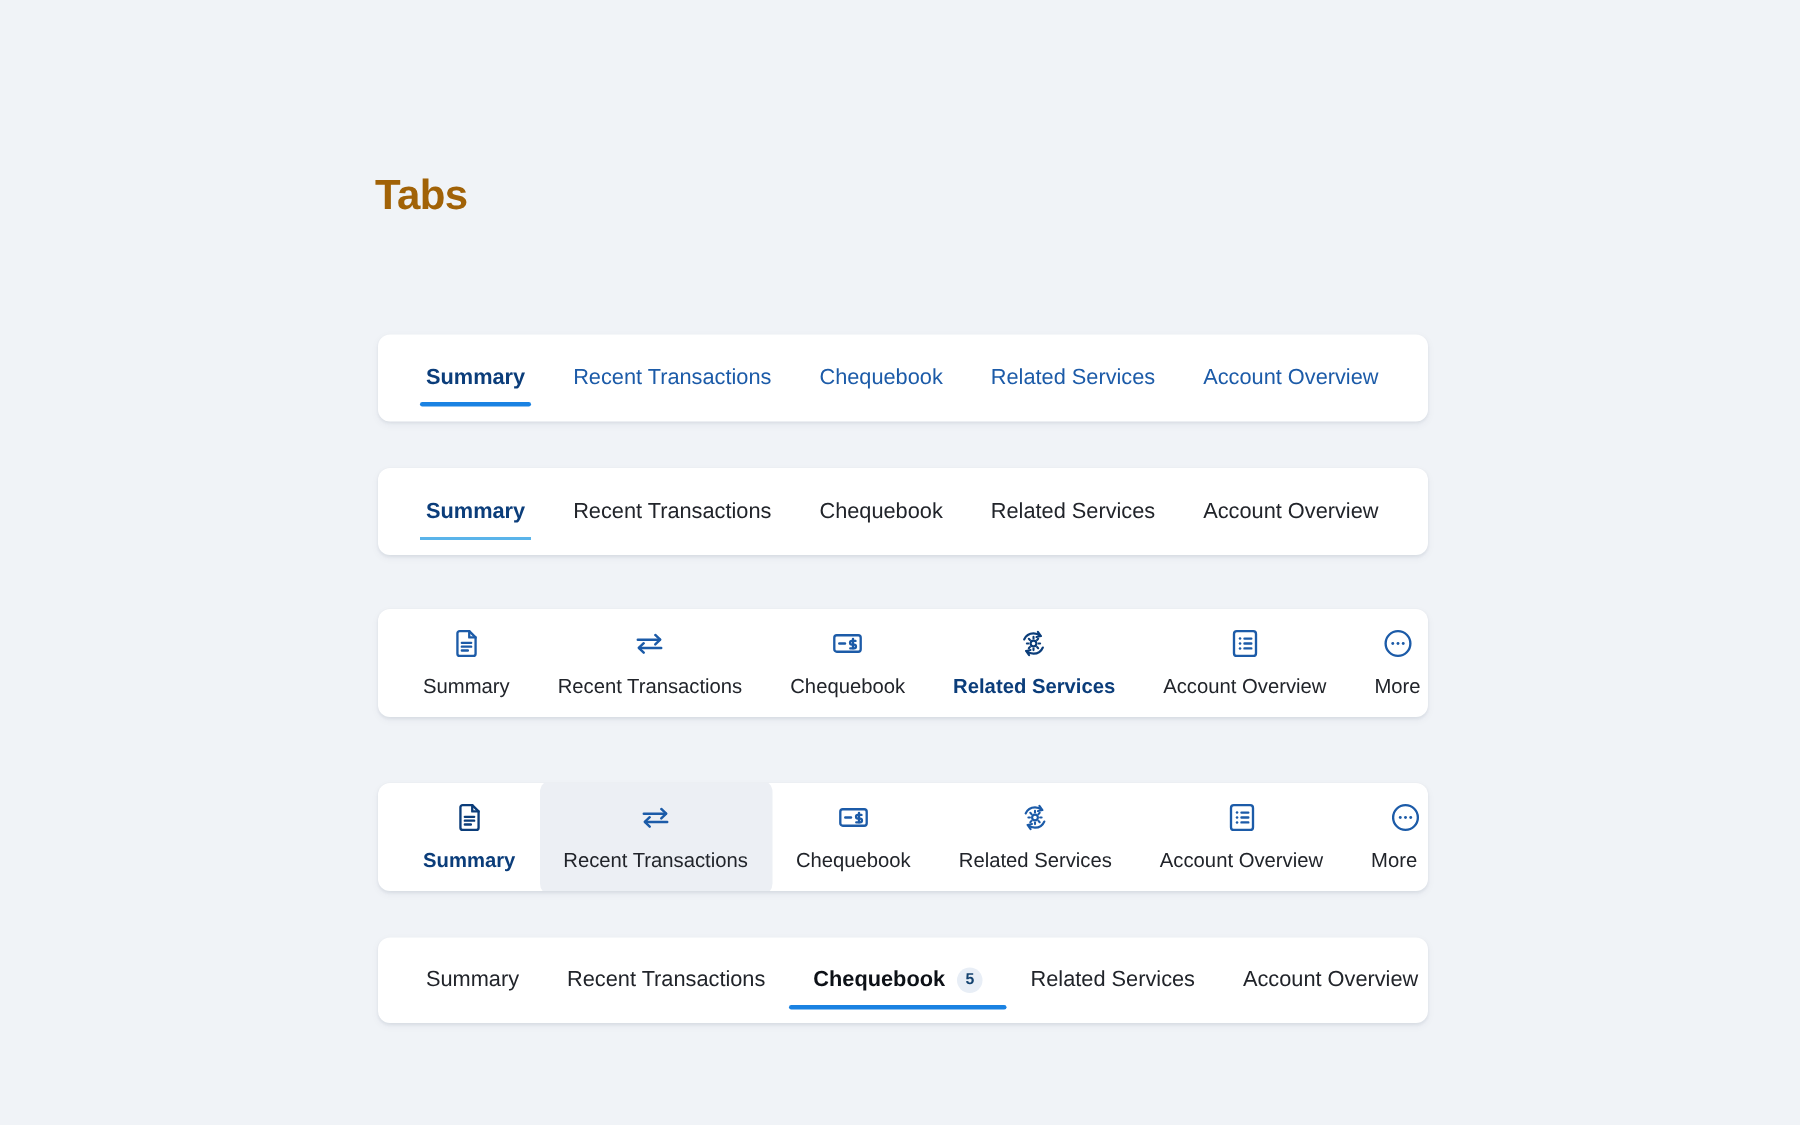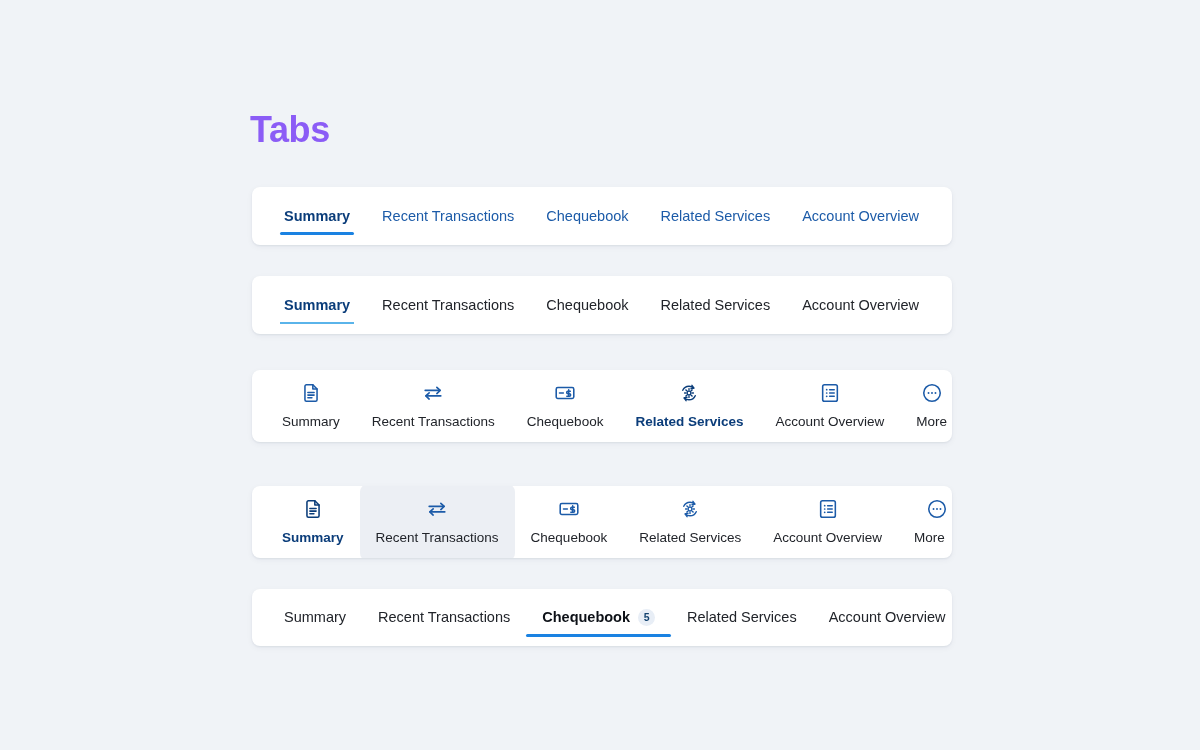--- a/index.html
+++ b/index.html
@@ -19,37 +19,38 @@
   .page {
     position: relative;
     width: 1200px;
     height: 750px;
   }
 
   .page-title {
     position: absolute;
     left: 250px;
     top: 106px;
-    font-size: 36px;
+    font-size: 28px;
     font-weight: bold;
-    color: #8b5cf6;
+    color: #a16207;
     letter-spacing: -0.4px;
     line-height: 48px;
   }
 
   
   .card {
     position: absolute;
     left: 252px;
     width: 700px;
     background: #ffffff;
     border-radius: 8px;
     box-shadow: 0 1px 2px rgba(22, 40, 72, 0.07),
                 0 2px 6px rgba(22, 40, 72, 0.05);
     overflow: hidden;
+    margin-top: 36px;
   }
 
   .tabstrip {
     display: flex;
     align-items: stretch;
     height: 100%;
     padding: 0 16px;
   }
 
   

